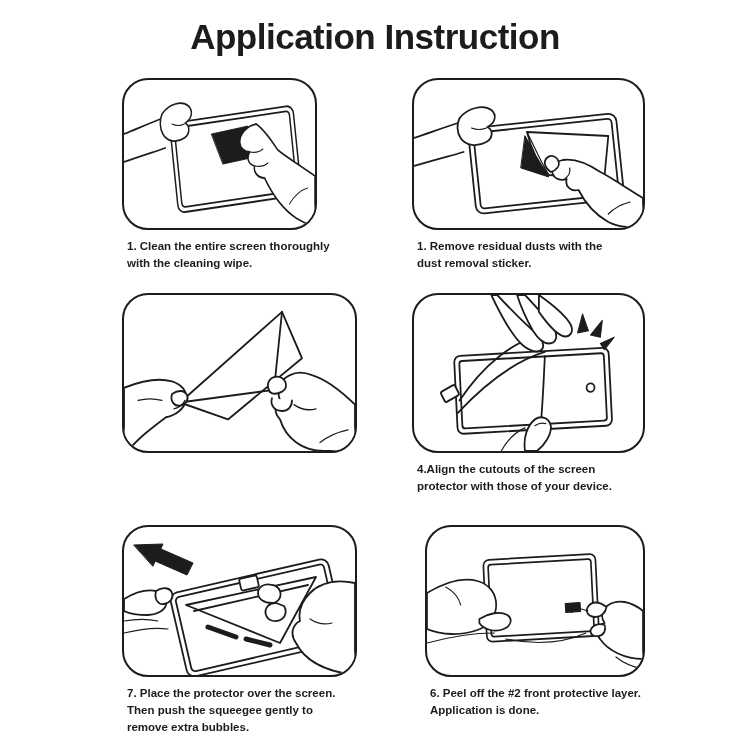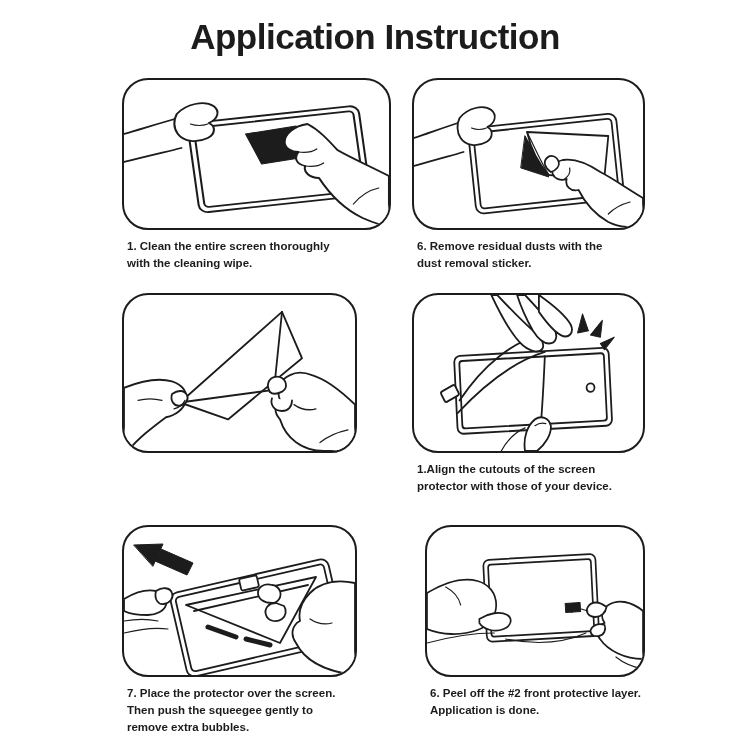--- a/index.html
+++ b/index.html
@@ -29,21 +29,21 @@
   }
   .frame svg { display: block; width: 100%; height: 100%; }
   .caption {
     margin: 8px 0 0 5px;
     font-size: 11.5px; font-weight: 700;
     line-height: 17px; letter-spacing: 0;
     white-space: pre;
     color: var(--ink);
   }
   
-  #step-1 { left: 122px; top: 78px;  width: 269px; }
+  #step-1 { left: 122px; top: 78px;  width: 195px; }
   #step-2 { left: 412px; top: 78px;  width: 233px; }
   #step-3 { left: 122px; top: 293px; width: 235px; }
   #step-4 { left: 412px; top: 293px; width: 233px; }
   #step-5 { left: 122px; top: 525px; width: 235px; }
   #step-6 { left: 412px; top: 525px; width: 233px; padding-left: 13px; }
   #step-1 .frame, #step-2 .frame, #step-5 .frame, #step-6 .frame { height: 152px; }
   #step-3 .frame, #step-4 .frame { height: 160px; }
   
   .ill path, .ill rect, .ill circle, .ill polygon, .ill line {
     fill: none; stroke: var(--ink); stroke-width: 1.8;
@@ -102,21 +102,21 @@
         <path class="thin" d="M58,48 C63,50 68,50 73,48"></path>
       </g>
       <g>
         <path class="hand" d="M150,80 C142,82 138,88 140,94 C142,99 148,101 154,99 C152,106 158,112 166,110 C172,122 182,134 196,142 C208,148 222,148 231,146 L231,118 C214,108 200,98 188,92 C176,84 162,78 150,80 Z"></path>
         <path class="hand" d="M138,92 C132,88 130,82 134,78 C138,74 144,76 146,82 C147,86 144,90 138,92 Z"></path>
         <path class="thin" d="M152,99 C156,96 158,92 157,88"></path>
         <path class="thin" d="M196,134 C202,128 210,124 218,122"></path>
       </g>
     </svg>
   </div>
-  <p class="caption">6. Remove residual dusts with the
+  <p class="caption">1. Remove residual dusts with the
 dust removal sticker.</p>
 </div>
 
 <div class="step" id="step-3">
   <div class="frame">
     <svg class="ill" viewBox="0 0 231 148" preserveAspectRatio="none">
       <g>
         <path class="hand" d="M56,102 L158,16 L178,60 L104,118 Z"></path>
         <path d="M158,16 L150,90"></path>
         <path d="M56,102 L150,90"></path>
@@ -163,21 +163,21 @@
         <path class="thin" d="M88,148 C94,138 102,130 112,126"></path>
         <path class="thin" d="M122,124 C125,122 129,121 133,122"></path>
       </g>
       <g>
         <polygon class="ink" points="165,36 170,18 176,34"></polygon>
         <polygon class="ink" points="178,38 190,24 188,40"></polygon>
         <polygon class="ink" points="188,46 202,40 192,52"></polygon>
       </g>
     </svg>
   </div>
-  <p class="caption">1.Align the cutouts of the screen
+  <p class="caption">4.Align the cutouts of the screen
 protector with those of your device.</p>
 </div>
 
 <div class="step" id="step-5">
   <div class="frame">
     <svg class="ill" viewBox="0 0 231 148" preserveAspectRatio="none">
       <g transform="rotate(-13 115 90)">
         <rect x="52" y="52" width="162" height="86" rx="8"></rect>
         <rect x="57" y="57" width="152" height="76" rx="4"></rect>
       </g>

